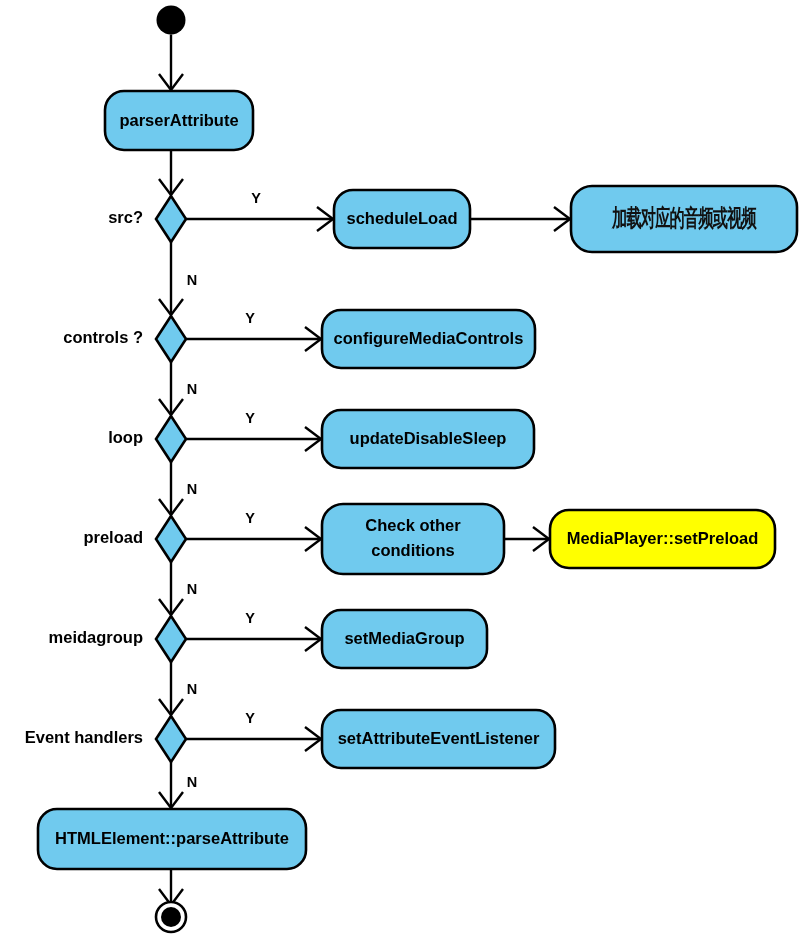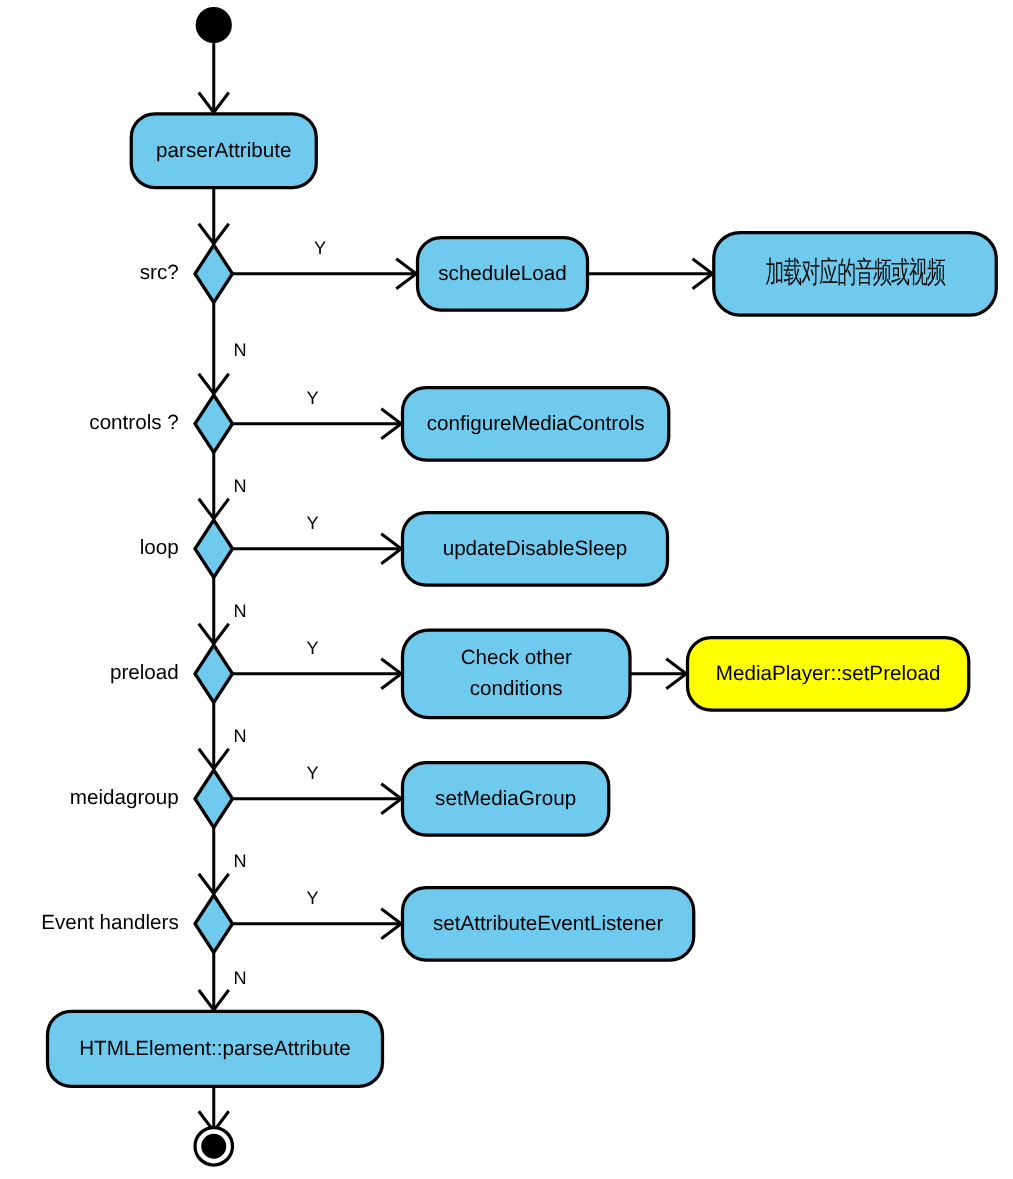--- a/index.html
+++ b/index.html
@@ -10,20 +10,21 @@
   body {
     width: 810px;
     height: 943px;
     font-family: "Liberation Sans", sans-serif;
     overflow: hidden;
   }
   #diagram-root {
     position: relative;
     width: 810px;
     height: 943px;
+    font-weight: bold;
   }
   svg.flowchart {
     display: block;
     width: 810px;
     height: 943px;
   }
   .node-shape {
     stroke: #000000;
     stroke-width: 2.6;
     stroke-linejoin: round;

